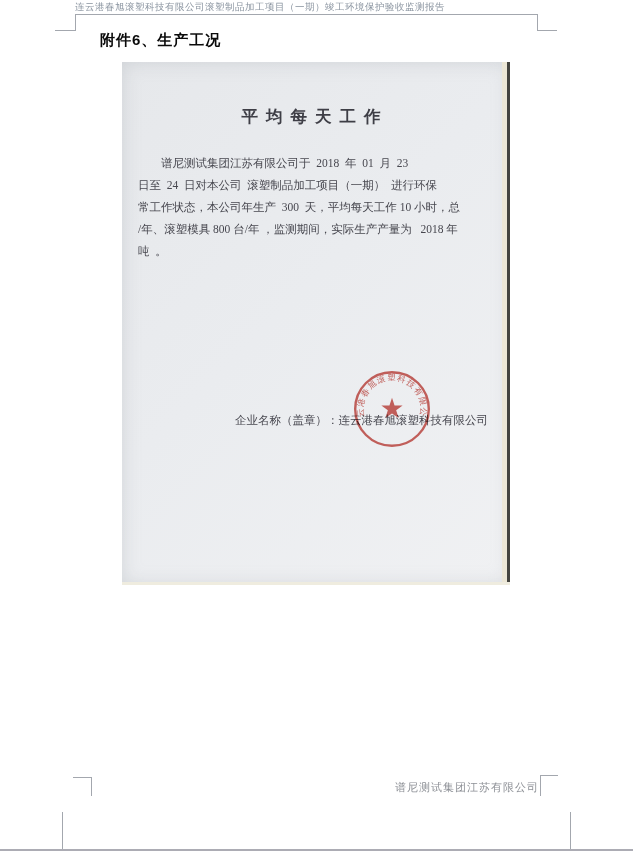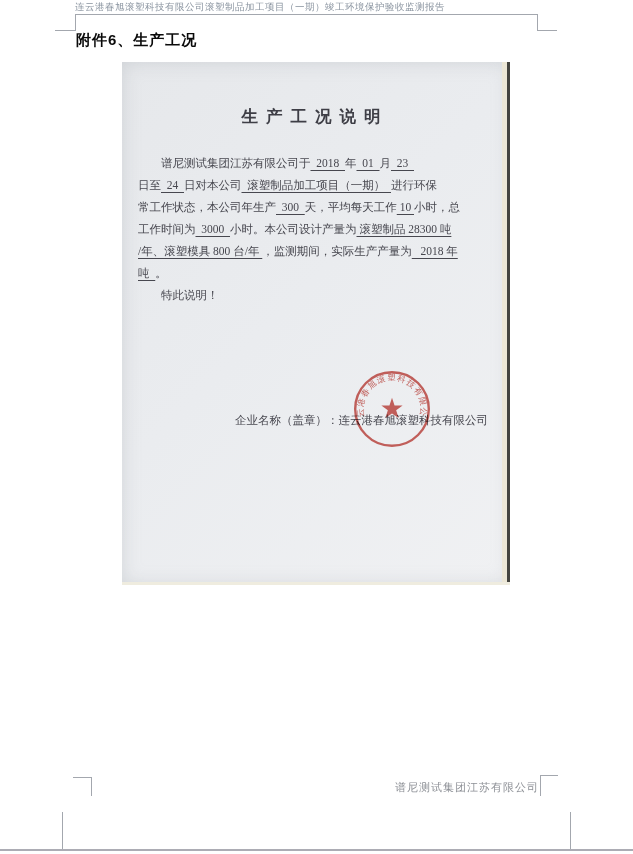--- a/index.html
+++ b/index.html
@@ -4,39 +4,39 @@
 <style>
   html,body{margin:0;padding:0;background:#ffffff;}
   #stage{position:relative;width:633px;height:854px;background:#ffffff;overflow:hidden;
          font-family:"Liberation Serif","DejaVu Serif",serif;}
 
   
   .hline{position:absolute;background:#a3a7ae;height:1px;}
   .vline{position:absolute;background:#a3a7ae;width:1px;}
   #page-header-text{position:absolute;left:75px;top:1px;width:462px;text-align:left;
     font-size:9.5px;color:#89939f;letter-spacing:0.5px;white-space:nowrap;}
-  #attachment-heading{position:absolute;left:76px;top:31px;font-size:15px;font-weight:700;
+  #attachment-heading{position:absolute;left:100px;top:31px;font-size:15px;font-weight:700;
     color:#0a0a0a;font-family:"Liberation Sans","DejaVu Sans",sans-serif;letter-spacing:1px;}
   #page-footer-text{position:absolute;right:94px;top:780px;font-size:11px;color:#8d9096;
     letter-spacing:1px;white-space:nowrap;margin-left:28px;}
 
   
   #scan{position:absolute;left:122px;top:62px;width:388px;height:523px;
     background:linear-gradient(135deg,#e6e8eb 0%,#eaecef 45%,#f0f1f3 100%);
     box-shadow:inset 0 0 18px rgba(160,165,172,.35);}
   #scan .edge-cream{position:absolute;top:0;right:3px;width:5px;height:100%;background:#ece7d6;}
   #scan .edge-dark{position:absolute;top:0;right:0;width:3px;height:100%;background:#44443f;}
   #scan .edge-bottom{position:absolute;left:0;bottom:0;width:100%;height:3px;background:#efecdf;}
   #scan-title{position:absolute;left:0;top:44px;width:378px;text-align:center;
     font-size:16.5px;font-weight:600;color:#3e3e46;letter-spacing:8px;text-indent:8px;}
   #scan-body{position:absolute;left:16px;top:90px;width:362px;font-size:11.5px;
     color:#47474f;line-height:22px;}
   .bodyline{white-space:pre;}
   .bodyline.indent{text-indent:2em;}
-  .bodyline .u{text-decoration:underline;text-underline-offset:3px;}
+  .bodyline .u{text-underline-offset:3px;}
   #company-line{position:absolute;left:113px;top:351px;font-size:11.5px;color:#47474f;
     white-space:nowrap;z-index:1;text-align:right;}
   #seal{position:absolute;left:230px;top:307px;width:80px;height:80px;z-index:2;
     opacity:.82;mix-blend-mode:multiply;}
   #seal text{font-family:"Liberation Serif","DejaVu Serif",serif;}
 </style>
 </head>
 <body>
 
 <div id="stage">
@@ -48,30 +48,28 @@
   <div class="vline" style="left:537px;top:14px;height:17px;"></div>
   <div class="hline" style="left:537px;top:30px;width:20px;"></div>
 
   <div id="attachment-heading">附件6、生产工况</div>
 
   <div id="scan">
     <div class="edge-cream"></div>
     <div class="edge-dark"></div>
     <div class="edge-bottom"></div>
 
-    <div id="scan-title">生产工况说明</div>
+    <div id="scan-title">平均每天工作</div>
 
     <div id="scan-body">
         <div class="bodyline indent"><span>谱尼测试集团江苏有限公司于</span><span class="u">  2018  </span><span>年</span><span class="u">  01  </span><span>月</span><span class="u">  23  </span></div>
         <div class="bodyline"><span>日至</span><span class="u">  24  </span><span>日对本公司</span><span class="u">  滚塑制品加工项目（一期）  </span><span>进行环保</span></div>
         <div class="bodyline"><span>常工作状态，本公司年生产</span><span class="u">  300  </span><span>天，平均每天工作</span><span class="u"> 10 </span><span>小时，总</span></div>
-        <div class="bodyline"><span>工作时间为</span><span class="u">  3000  </span><span>小时。本公司设计产量为</span><span class="u"> 滚塑制品 28300 吨</span></div>
         <div class="bodyline"><span class="u">/年、滚塑模具 800 台/年 </span><span>，监测期间，实际生产产量为</span><span class="u">   2018 年</span></div>
         <div class="bodyline"><span class="u">吨  </span><span>。</span></div>
-        <div class="bodyline indent"><span>特此说明！</span></div>
       </div>
 
     <div id="company-line">企业名称（盖章）：连云港春旭滚塑科技有限公司</div>
 
     <svg id="seal" viewBox="0 0 100 100">
       <circle cx="50" cy="50" r="46" fill="none" stroke="#c5433c" stroke-width="3"></circle>
       <polygon fill="#c5433c" points="50,36 53.2,45.6 63.3,45.7 55.2,51.7 58.2,61.3 50,55.5 41.8,61.3 44.8,51.7 36.7,45.7 46.8,45.6"></polygon>
       <defs>
         <path id="sealArc" d="M 16,62 A 36,36 0 1 1 84,62" fill="none"></path>
       </defs>

